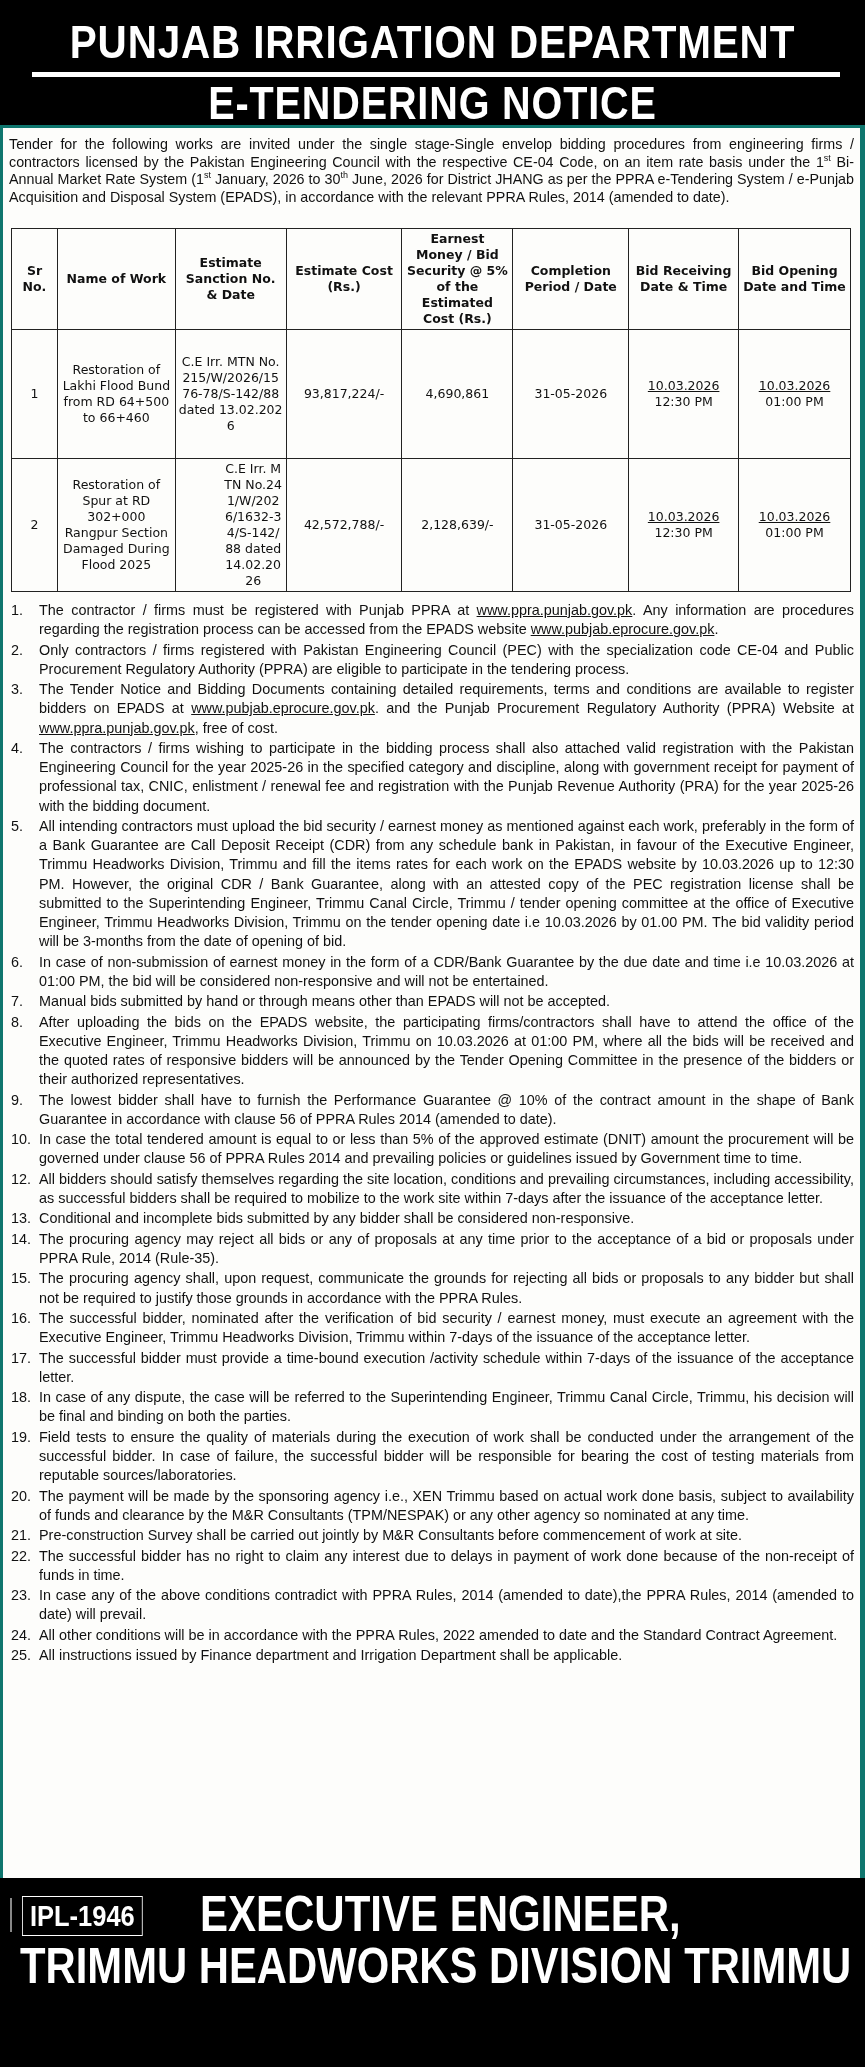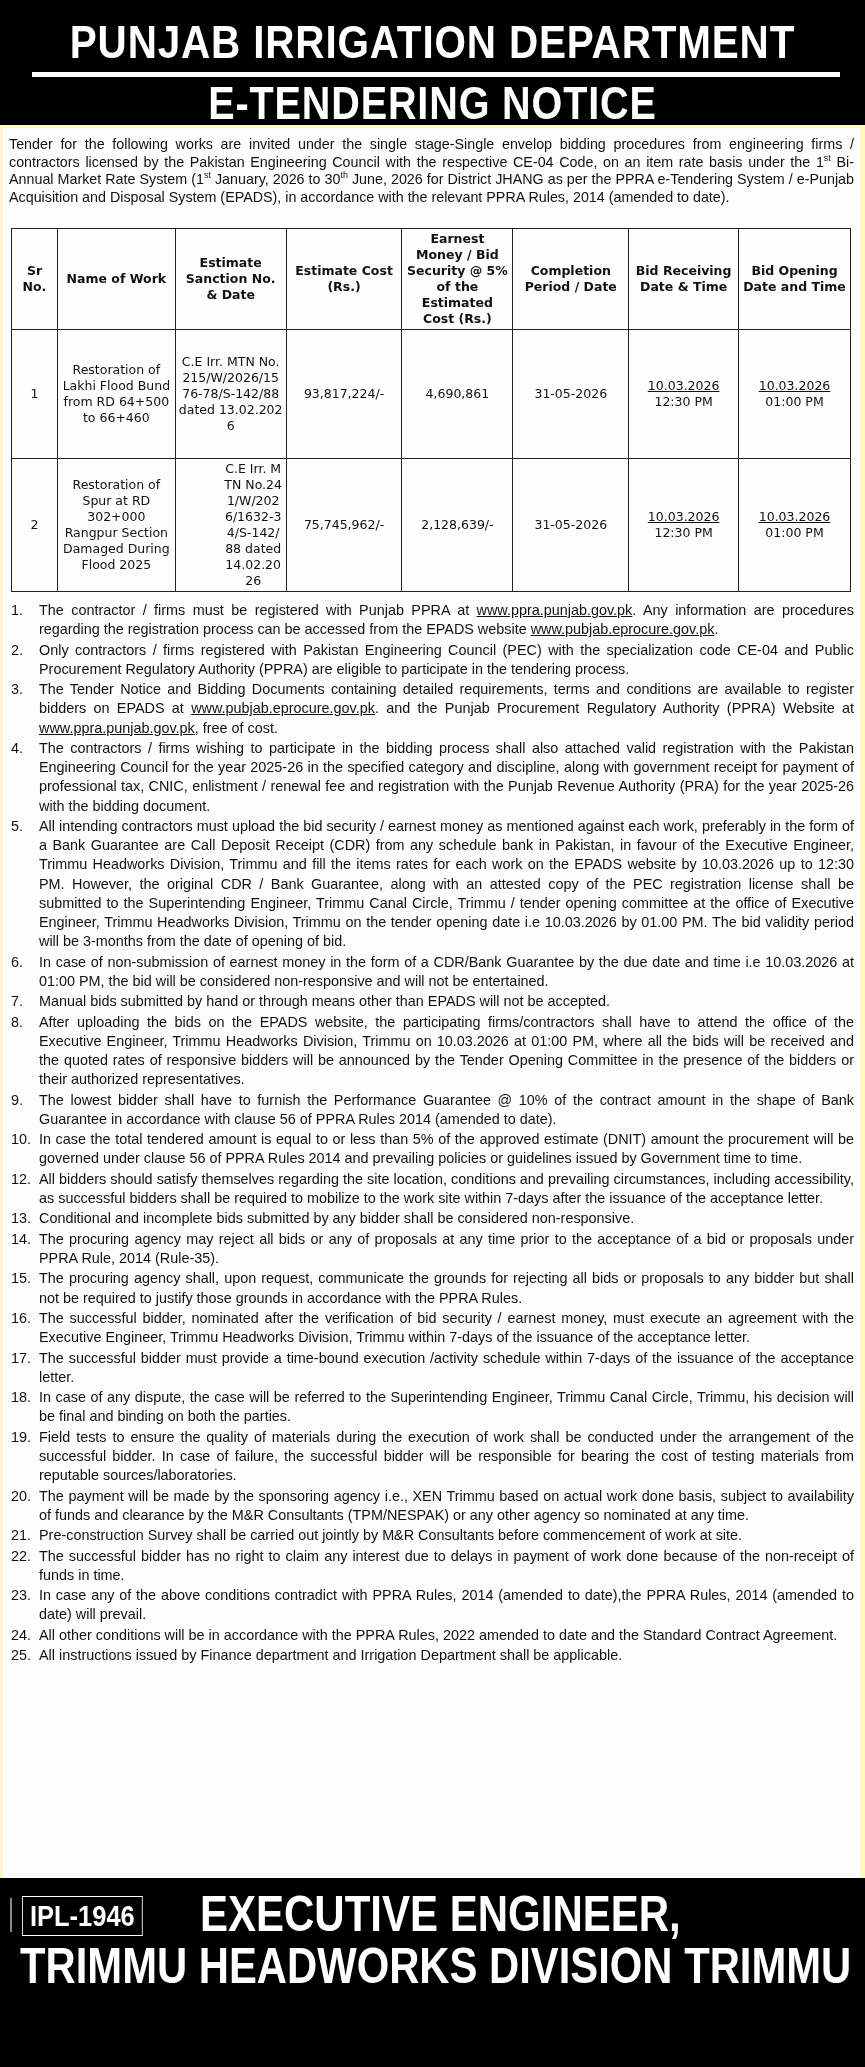--- a/index.html
+++ b/index.html
@@ -1,17 +1,17 @@
 <!DOCTYPE html>
 <html><head>
 <meta charset="utf-8">
 <style>
   html, body { margin:0; padding:0; background:#000; }
   body { width:865px; height:2067px; overflow:hidden; font-family:"Liberation Sans", sans-serif; color:#111; }
-  .page { position:relative; width:865px; height:1934px; background:#fef9c3; }
+  .page { position:relative; width:865px; height:1934px; background:#0f766e; }
 
   .header { position:absolute; left:0; top:0; width:865px; height:125px; background:#000; color:#fff; text-align:center; }
   .h-title { position:absolute; left:0; right:0; top:14px; font-family:"Liberation Sans", sans-serif; font-weight:700; font-size:47px; letter-spacing:1px; line-height:56px; transform:scaleX(0.86); transform-origin:center; white-space:nowrap; }
   .h-rule { position:absolute; left:32px; right:25px; top:72px; height:5px; background:#fff; }
   .h-sub { position:absolute; left:0; right:0; top:78px; font-weight:700; font-size:46px; line-height:50px; letter-spacing:1px; transform:scaleX(0.86); transform-origin:center; white-space:nowrap; }
 
   .body-box { position:absolute; left:3px; top:128px; width:857px; height:1820px; background:#fdfdfb; }
 
   .intro { position:absolute; left:6px; top:8px; width:845px; font-size:14.3px; line-height:17.5px; text-align:justify; font-weight:400; }
   .intro sup { font-size:9px; line-height:0; }
@@ -84,21 +84,21 @@
           <td>93,817,224/-</td>
           <td>4,690,861</td>
           <td>31-05-2026</td>
           <td><span class="u">10.03.2026</span><br><span>12:30 PM</span></td>
           <td><span class="u">10.03.2026</span><br><span>01:00 PM</span></td>
         </tr>
         <tr>
           <td>2</td>
           <td>Restoration of Spur at RD 302+000 Rangpur Section Damaged During Flood 2025</td>
           <td style="word-break:break-all;padding-left:48px;">C.E Irr. MTN No.241/W/2026/1632-34/S-142/88 dated 14.02.2026</td>
-          <td>75,745,962/-</td>
+          <td>42,572,788/-</td>
           <td>2,128,639/-</td>
           <td>31-05-2026</td>
           <td><span class="u">10.03.2026</span><br><span>12:30 PM</span></td>
           <td><span class="u">10.03.2026</span><br><span>01:00 PM</span></td>
         </tr>
       </tbody>
     </table>
 
     <ol class="terms" id="terms">
         <li><span class="num">1.</span><span>The contractor / firms must be registered with Punjab PPRA at </span><a class="lk">www.ppra.punjab.gov.pk</a><span>. Any information are procedures regarding the registration process can be accessed from the EPADS website </span><a class="lk">www.pubjab.eprocure.gov.pk</a><span>.</span></li>

